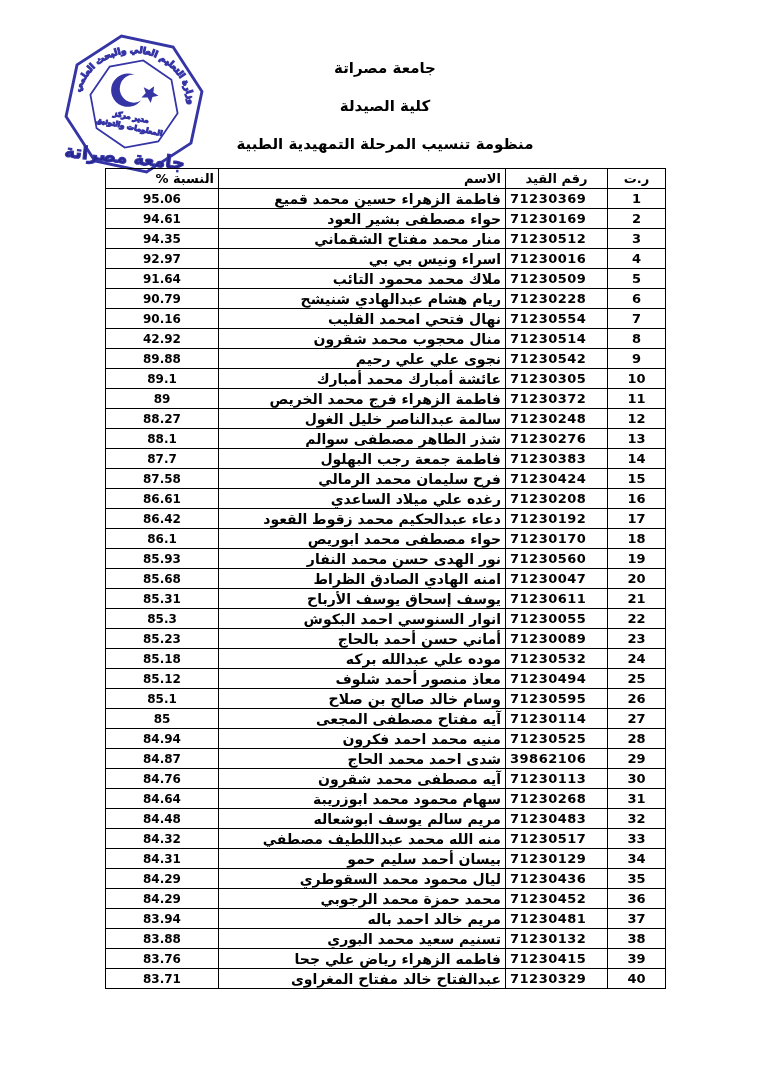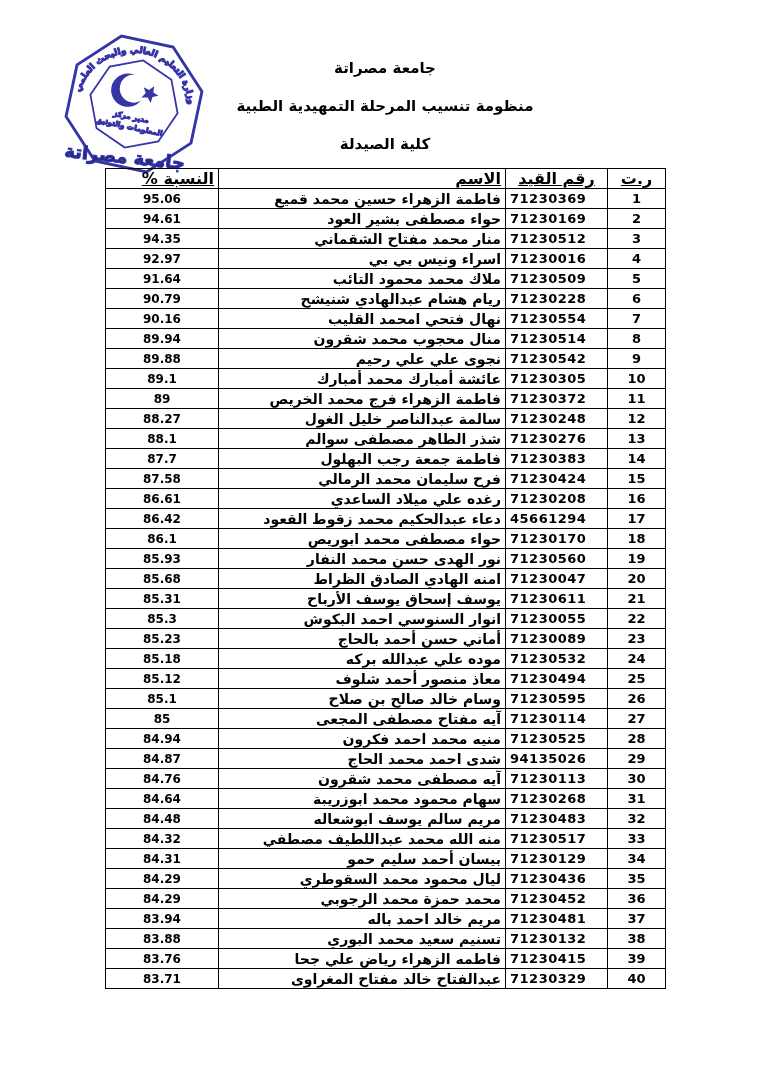--- a/index.html
+++ b/index.html
@@ -48,21 +48,21 @@
     padding: 0 4px;
     font-weight: bold;
     overflow: hidden;
     white-space: nowrap;
     vertical-align: middle;
   }
   col.c-rank { width: 58px; }
   col.c-reg  { width: 102px; }
   col.c-name { width: 287px; }
   col.c-pct  { width: 113px; }
-  th { font-size: 16px; text-decoration: underline; }
+  th { font-size: 13px; }
   th.h-rank { text-align: center; }
   th.h-reg  { text-align: center; }
   th.h-name { text-align: right; }
   th.h-pct  { text-align: right; }
   td.rank { text-align: center; font-size: 13px; }
   td.reg  { text-align: left; font-size: 13px; letter-spacing: 0.5px; }
   td.name { text-align: right;  font-size: 14px; }
   td.pct  { text-align: center; font-size: 12px; }
 </style>
 </head>
@@ -82,22 +82,22 @@
       <textPath href="#arcTop" startOffset="8%">وزارة التعليم العالي والبحث العلمي</textPath>
     </text>
     <text x="70" y="84" text-anchor="middle" font-size="6.5" fill="#3535a6" font-weight="bold" font-family="DejaVu Sans, sans-serif">مدير مركز</text>
     <text x="70" y="93" text-anchor="middle" font-size="6.5" fill="#3535a6" font-weight="bold" font-family="DejaVu Sans, sans-serif">المعلومات والتوثيق</text>
     <text x="72" y="124" text-anchor="middle" font-size="16" fill="#26268c" font-weight="bold" letter-spacing="-1" transform="rotate(-6 70 120)" font-family="DejaVu Sans, sans-serif">جامعة مصراتة</text>
   </g>
 </svg>
 
 <div class="titles">
   <div class="t">جامعة مصراتة</div>
+  <div class="t">كلية الصيدلة</div>
   <div class="t">منظومة تنسيب المرحلة التمهيدية الطبية</div>
-  <div class="t">كلية الصيدلة</div>
 </div>
 
 <table class="results">
   <colgroup>
     <col class="c-rank">
       <col class="c-reg">
       <col class="c-name">
       <col class="c-pct">
   </colgroup>
   <thead>
@@ -148,21 +148,21 @@
       <tr>
         <td class="rank">7</td>
         <td class="reg">71230554</td>
         <td class="name">نهال فتحي امحمد القليب</td>
         <td class="pct">90.16</td>
       </tr>
       <tr>
         <td class="rank">8</td>
         <td class="reg">71230514</td>
         <td class="name">منال محجوب محمد شقرون</td>
-        <td class="pct">89.94</td>
+        <td class="pct">42.92</td>
       </tr>
       <tr>
         <td class="rank">9</td>
         <td class="reg">71230542</td>
         <td class="name">نجوى علي علي رحيم</td>
         <td class="pct">89.88</td>
       </tr>
       <tr>
         <td class="rank">10</td>
         <td class="reg">71230305</td>
@@ -200,21 +200,21 @@
         <td class="pct">87.58</td>
       </tr>
       <tr>
         <td class="rank">16</td>
         <td class="reg">71230208</td>
         <td class="name">رغده علي ميلاد الساعدي</td>
         <td class="pct">86.61</td>
       </tr>
       <tr>
         <td class="rank">17</td>
-        <td class="reg">45661294</td>
+        <td class="reg">71230192</td>
         <td class="name">دعاء عبدالحكيم محمد زقوط القعود</td>
         <td class="pct">86.42</td>
       </tr>
       <tr>
         <td class="rank">18</td>
         <td class="reg">71230170</td>
         <td class="name">حواء مصطفى محمد ابوريص</td>
         <td class="pct">86.1</td>
       </tr>
       <tr>
@@ -272,21 +272,21 @@
         <td class="pct">85</td>
       </tr>
       <tr>
         <td class="rank">28</td>
         <td class="reg">71230525</td>
         <td class="name">منيه محمد احمد فكرون</td>
         <td class="pct">84.94</td>
       </tr>
       <tr>
         <td class="rank">29</td>
-        <td class="reg">94135026</td>
+        <td class="reg">39862106</td>
         <td class="name">شدى احمد محمد الحاج</td>
         <td class="pct">84.87</td>
       </tr>
       <tr>
         <td class="rank">30</td>
         <td class="reg">71230113</td>
         <td class="name">آيه مصطفى محمد شقرون</td>
         <td class="pct">84.76</td>
       </tr>
       <tr>

